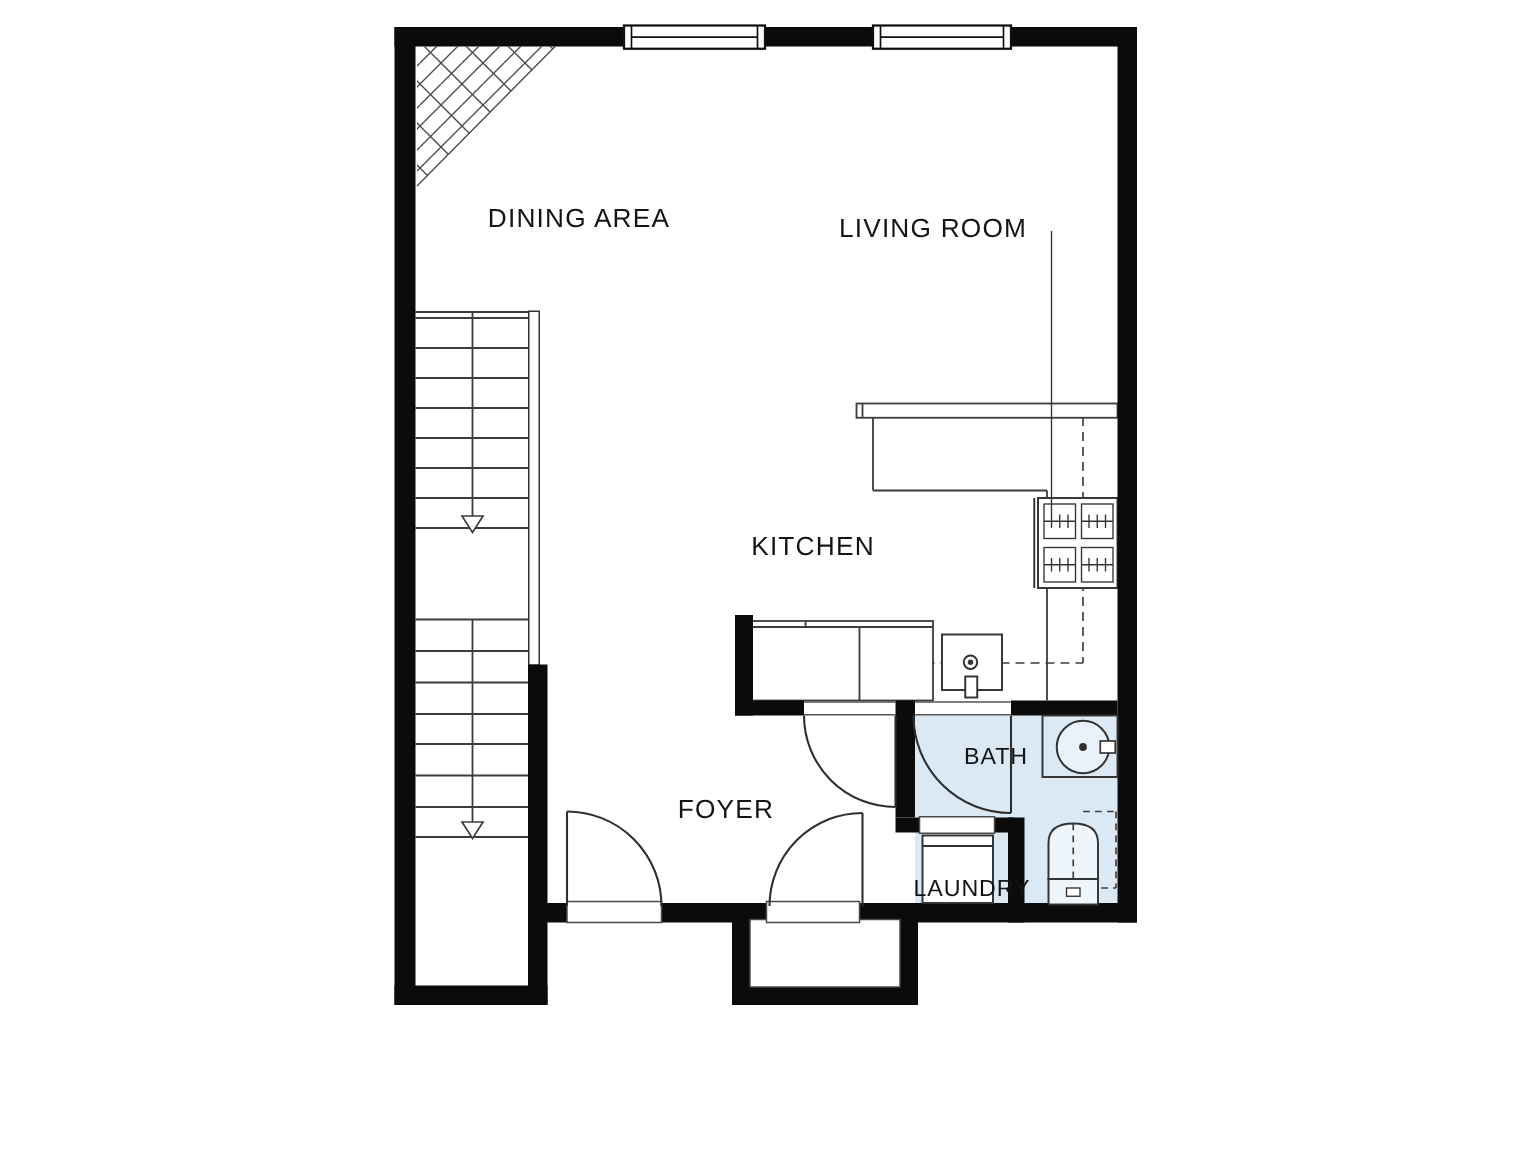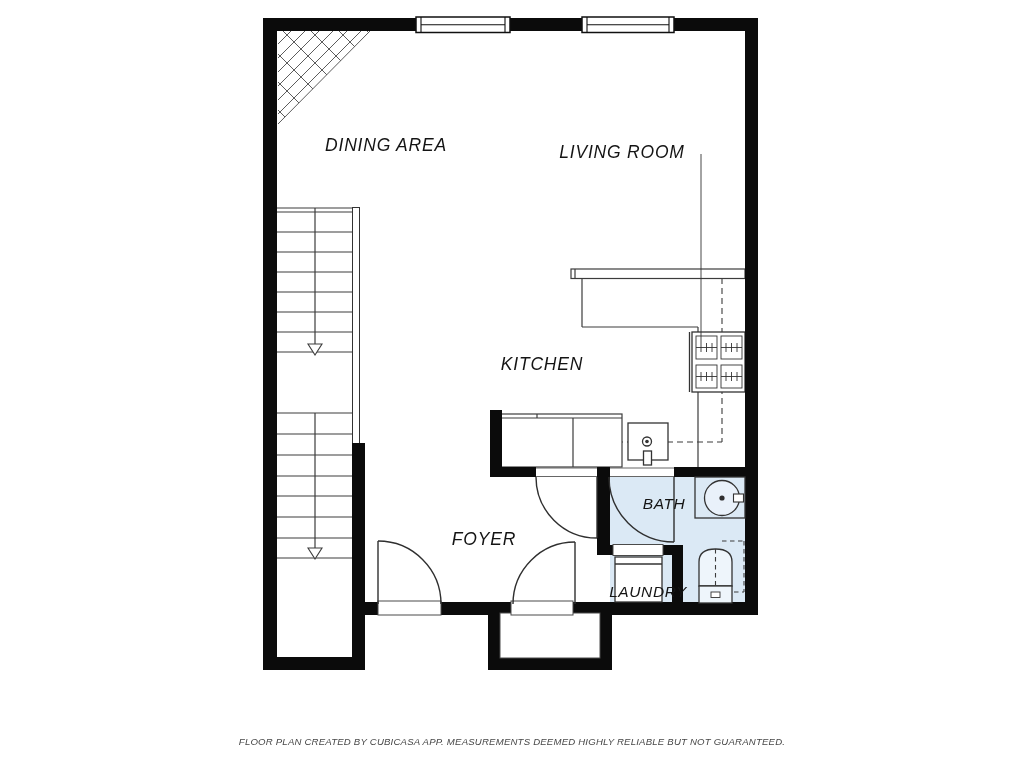--- a/index.html
+++ b/index.html
@@ -4,21 +4,21 @@
 <style>
   :root{
     --wall-color:#0b0b0b;
     --wet-room-fill:#dbe9f5;
     --line-color:#3c3c3c;
     --door-color:#2f2f2f;
     --background:#ffffff;
   }
   html,body{margin:0;padding:0;background:var(--background);}
   .stage{position:relative;width:1024px;height:768px;background:var(--background);overflow:hidden;
-         font-family:"Liberation Sans",sans-serif;font-style:italic;}
+         font-family:"Liberation Sans",sans-serif;}
   .plan-svg{position:absolute;left:0;top:0;}
   
   .wall{fill:var(--wall-color);stroke:none;}
   .ln{stroke:var(--line-color);stroke-width:1.2;fill:none;}
   .lnw{stroke:var(--line-color);stroke-width:1.2;fill:#ffffff;}
   .dash{stroke:var(--line-color);stroke-width:1.1;fill:none;stroke-dasharray:6 4;}
   .dash2{stroke:var(--line-color);stroke-width:1.1;fill:none;stroke-dasharray:4.5 3.5;}
   .door{stroke:var(--door-color);stroke-width:1.4;fill:none;}
   .thr{fill:#ffffff;stroke:#4a4a4a;stroke-width:1;}
   .hair{stroke:#555;stroke-width:.9;fill:none;}
@@ -167,14 +167,13 @@
     </g>
 
     <text class="lbl" x="386" y="151">DINING AREA</text>
     <text class="lbl" x="622" y="158">LIVING ROOM</text>
     <text class="lbl" x="542" y="370">KITCHEN</text>
     <text class="lbl" x="484" y="545">FOYER</text>
     <text class="lbl lbl-sm" x="664" y="509">BATH</text>
     <text class="lbl lbl-sm" x="648" y="597">LAUNDRY</text>
   </svg>
 
-  <div class="footer">FLOOR PLAN CREATED BY CUBICASA APP. MEASUREMENTS DEEMED HIGHLY RELIABLE BUT NOT GUARANTEED.</div>
 </div>
 
 </body></html>

